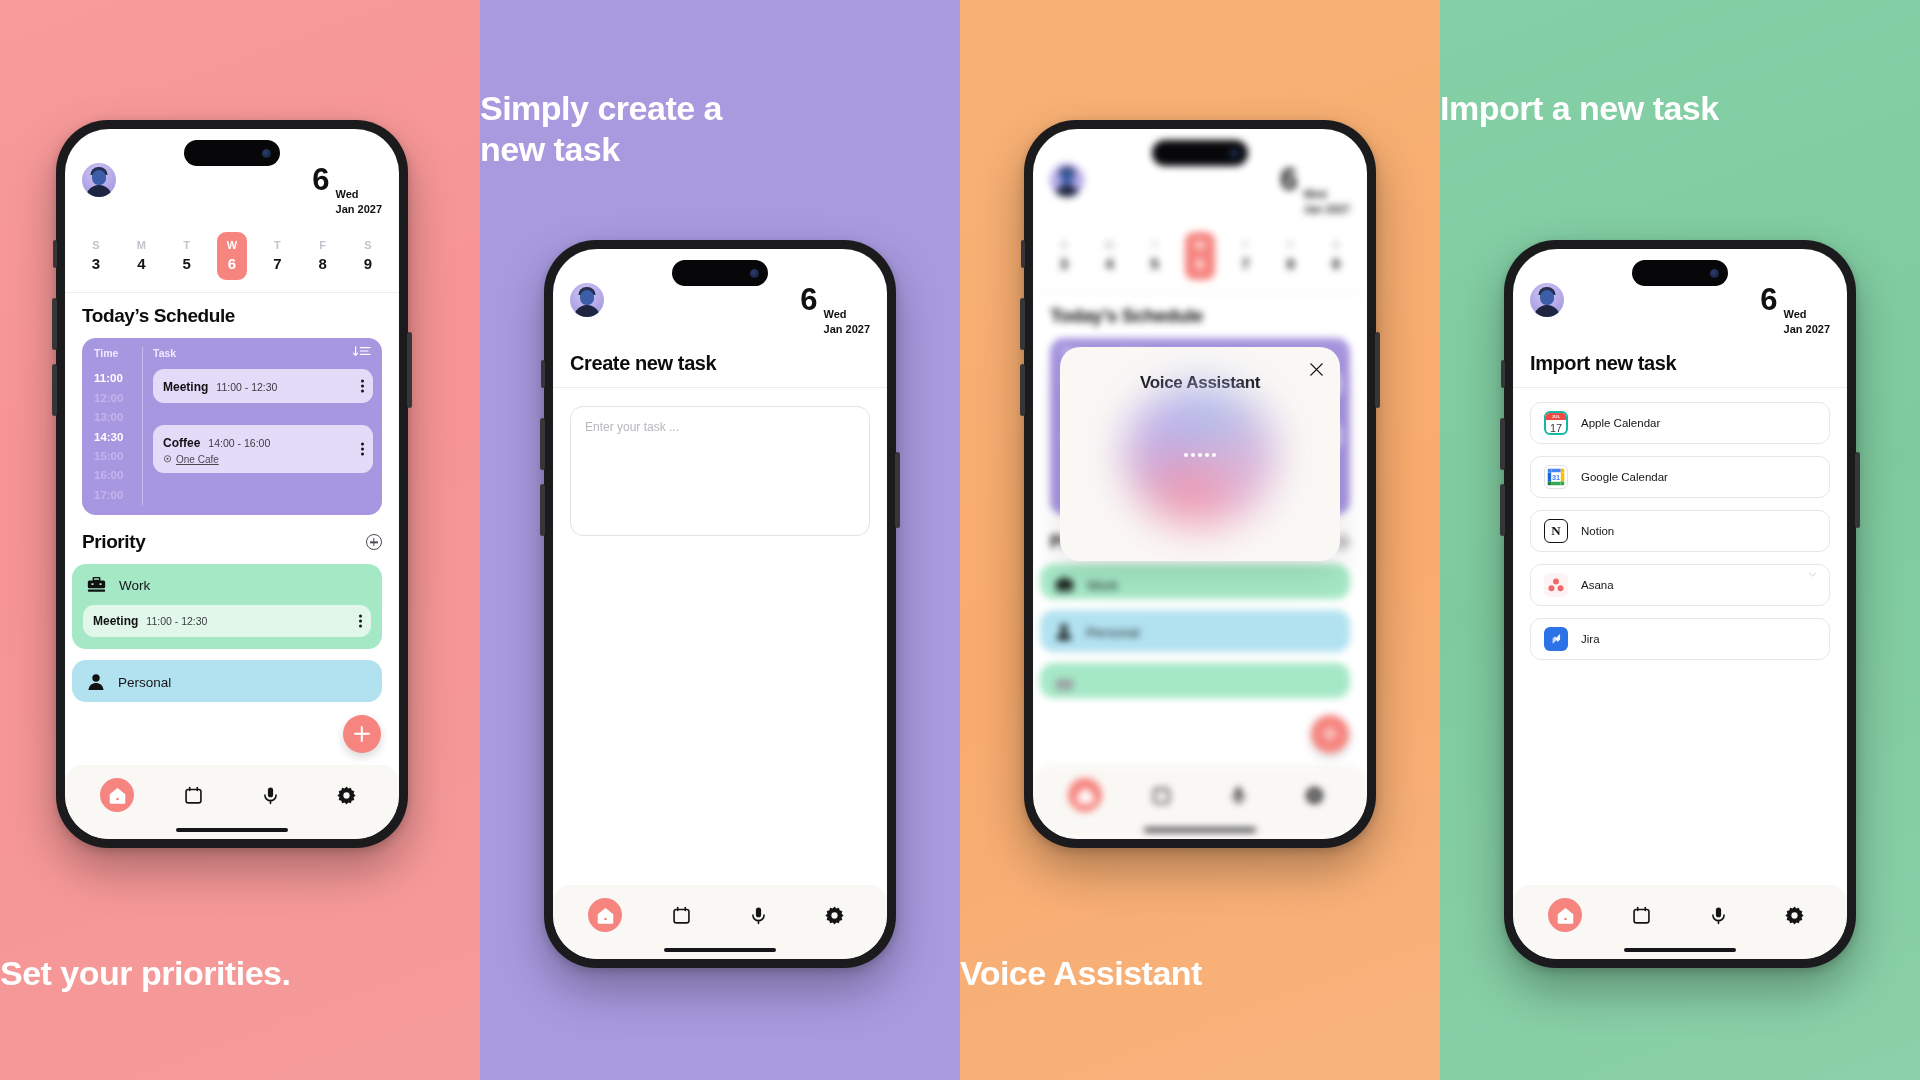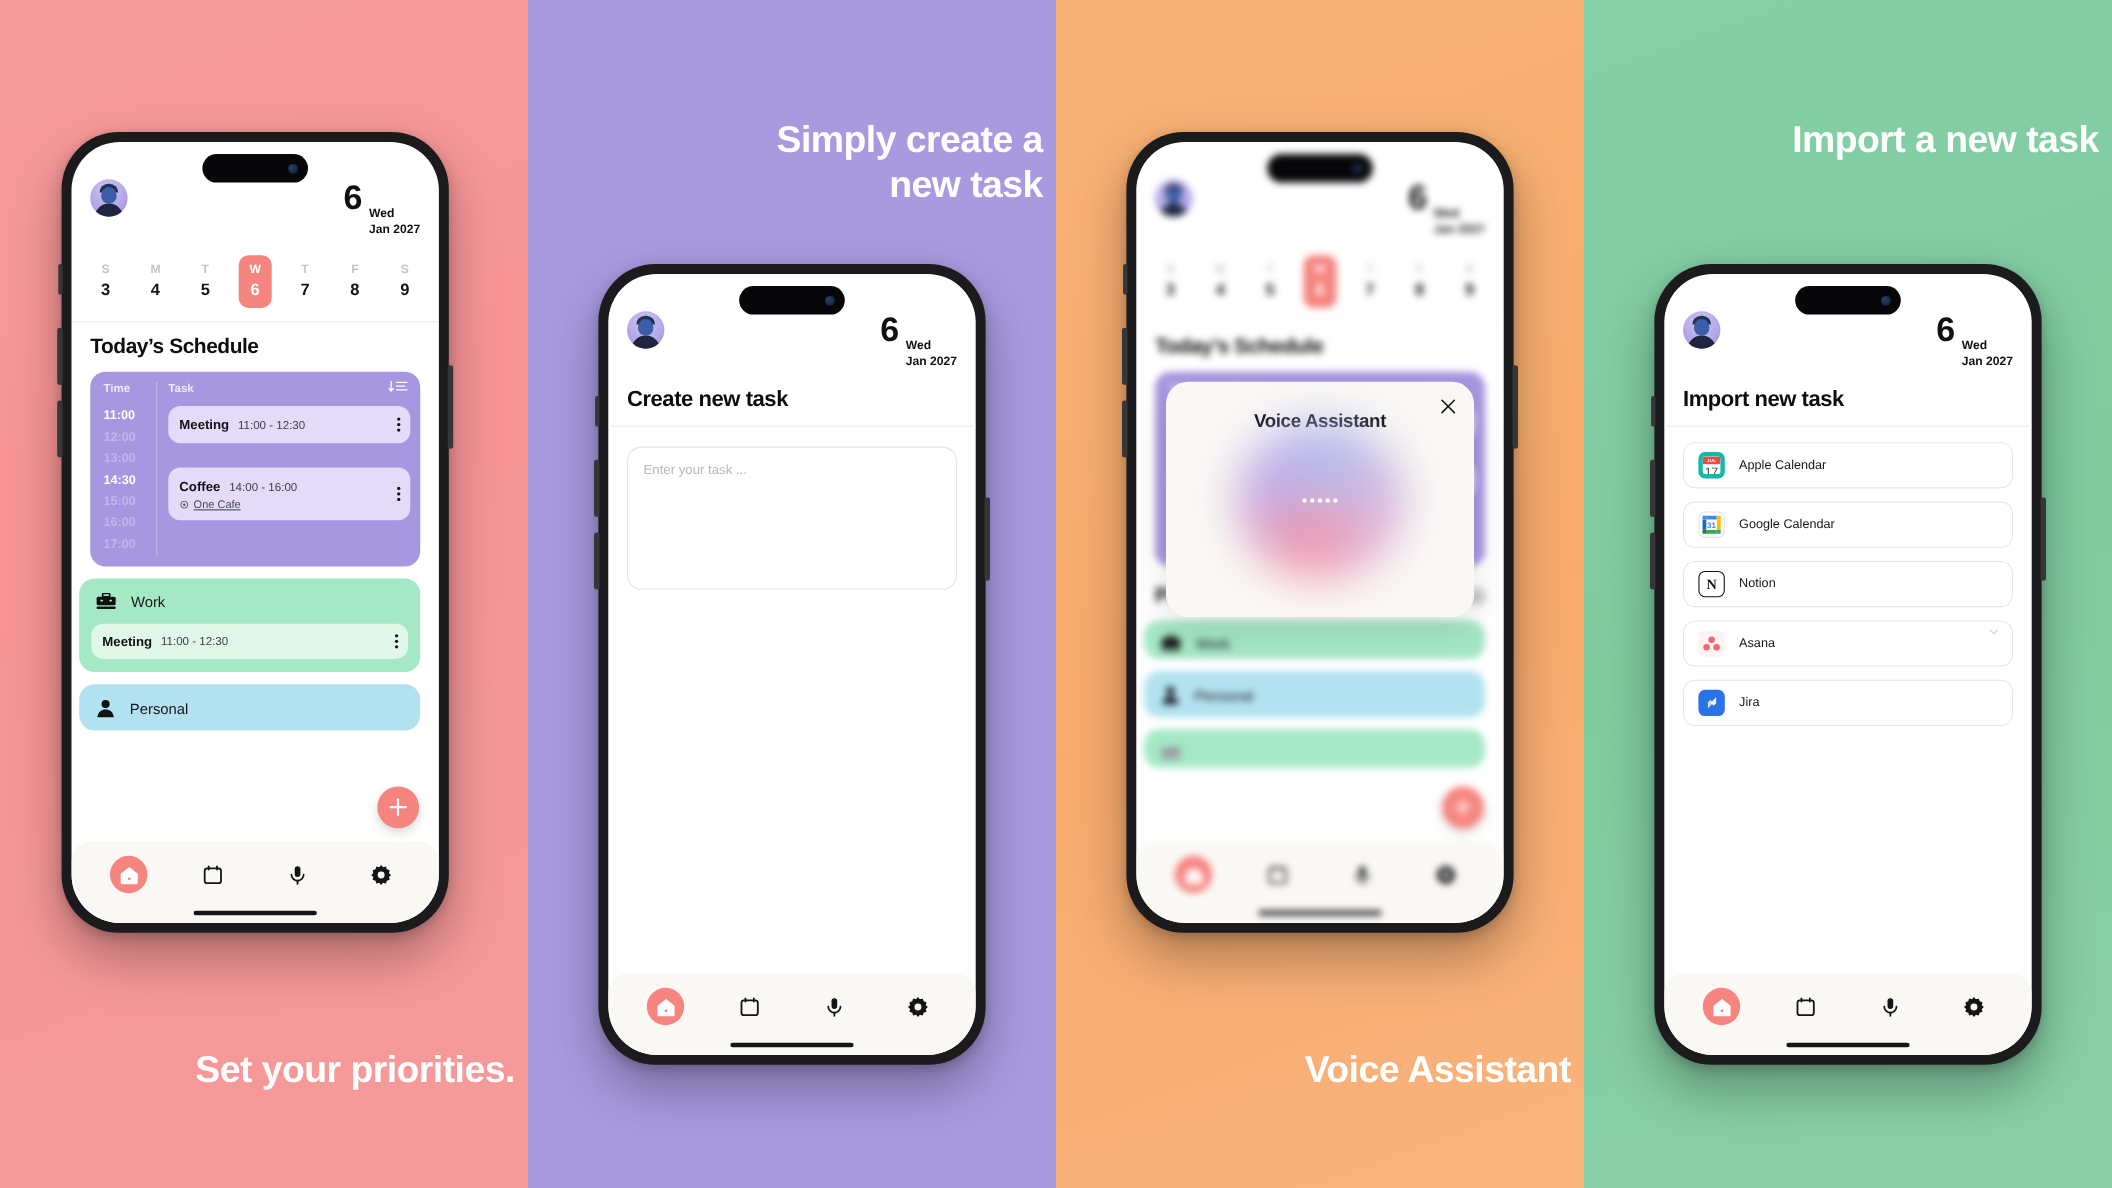--- a/index.html
+++ b/index.html
@@ -11,23 +11,23 @@
   .stage { position: relative; width: 1920px; height: 1080px; display: flex; }
 
   
   .panel { position: relative; height: 1080px; width: 480px; overflow: hidden; }
   .panel-1 { background: linear-gradient(160deg,#f79b9b 0%,#f79494 40%,#f59a9a 100%); }
   .panel-2 { background: #a99ae0; }
   .panel-3 { background: linear-gradient(160deg,#f8b276 0%,#f8ab6d 55%,#f8b37d 100%); }
   .panel-4 { background: linear-gradient(160deg,#85cfa6 0%,#7fcb9f 50%,#8ad0a8 100%); }
 
   .caption {
-    position: absolute; left: 0; right: 12px; text-align: right;
+    position: absolute; left: 0; right: 12px; text-align: left;
     color: #ffffff; font-weight: 700; letter-spacing: -0.5px;
-    line-height: 1.2; font-size: 34px; margin-top: 19px;
+    line-height: 1.2; font-size: 34px;
   }
   .caption-bottom { bottom: 86px; }
   .caption-top { top: 88px; }
 
   
   .phone {
     position: absolute;
     width: 352px; height: 728px;
     background: #1b1b1d;
     border-radius: 52px;
@@ -176,21 +176,21 @@
   .imp-row {
     display: flex; align-items: center; gap: 13px; height: 42px; padding: 0 13px;
     border: 1px solid #e7e7ea; border-radius: 11px; margin-bottom: 12px; position: relative;
     background: #fff;
   }
   .imp-name { font-size: 11.5px; color: #16161a; }
   .imp-ico { width: 24px; height: 24px; border-radius: 6px; overflow: hidden; flex: 0 0 24px; position: relative; }
   .chev { position: absolute; right: 12px; top: 7px; width: 9px; height: 5px; opacity: .22; }
 
   
-  .ic-apple { background: #ffffff; border: 4px solid #14b8a6; }
+  .ic-apple { background: #ffffff; border: 2px solid #14b8a6; }
   .ic-apple .top { height: 7px; background: #ef4b44; color:#fff; font-size:4px; text-align:center; line-height:7px; font-weight:700; letter-spacing:.3px; }
   .ic-apple .num { font-size: 11px; color: #3a3a42; text-align: center; line-height: 16px; font-weight: 500; }
   
   .ic-g { background:#fff; border:1px solid #e2e2e6; }
   
   .ic-n { background:#fff; border:1.6px solid #111; display:flex; align-items:center; justify-content:center;
           font-weight:700; font-size:13px; color:#111; font-family:"Liberation Serif", serif; }
   
   .ic-as { background:#fdf3f4; display:flex; align-items:center; justify-content:center; }
   
@@ -304,20 +304,24 @@
                 <div class="kebab">
                     <i></i>
                     <i></i>
                     <i></i>
                   </div>
               </div>
             </div>
           </div>
         </div>
 
+        <div class="prio-head">
+          <div class="sec-title">Priority</div>
+          <div class="plus-circle"></div>
+        </div>
 
         <div class="prio-group work">
           <div class="prio-top">
             <svg width="19" height="16" viewBox="0 0 20 17">
               <rect x="6.6" y="0.6" width="6.8" height="3.2" rx="1" fill="none" stroke="#111" stroke-width="1.6"></rect>
               <rect x="0.8" y="3.6" width="18.4" height="8.4" rx="1.6" fill="#111"></rect>
               <rect x="0.8" y="13.2" width="18.4" height="2.4" rx="1" fill="#111"></rect>
               <rect x="4.4" y="6.6" width="2.6" height="1.8" rx=".8" fill="#a5e8c6"></rect>
               <rect x="13" y="6.6" width="2.6" height="1.8" rx=".8" fill="#a5e8c6"></rect>
             </svg>

